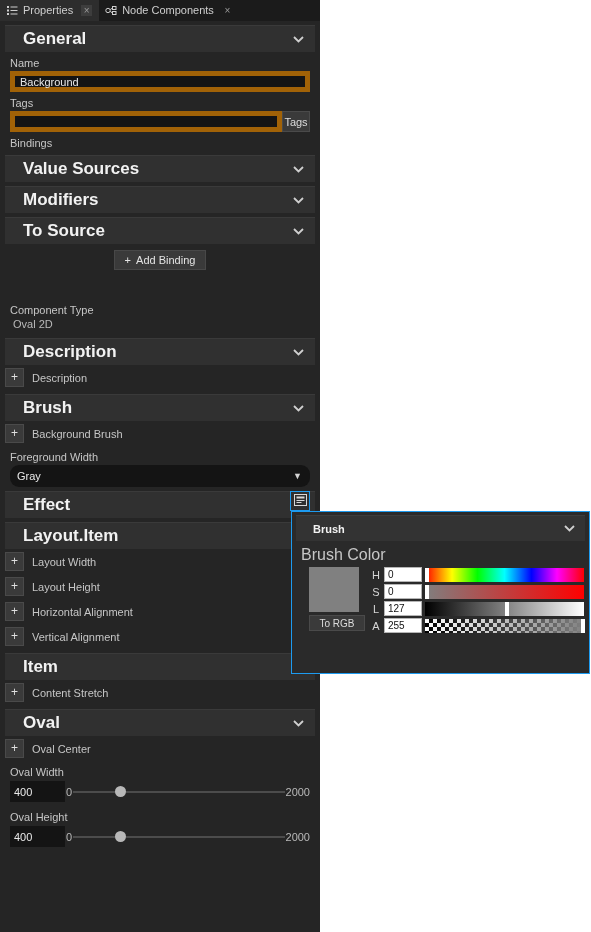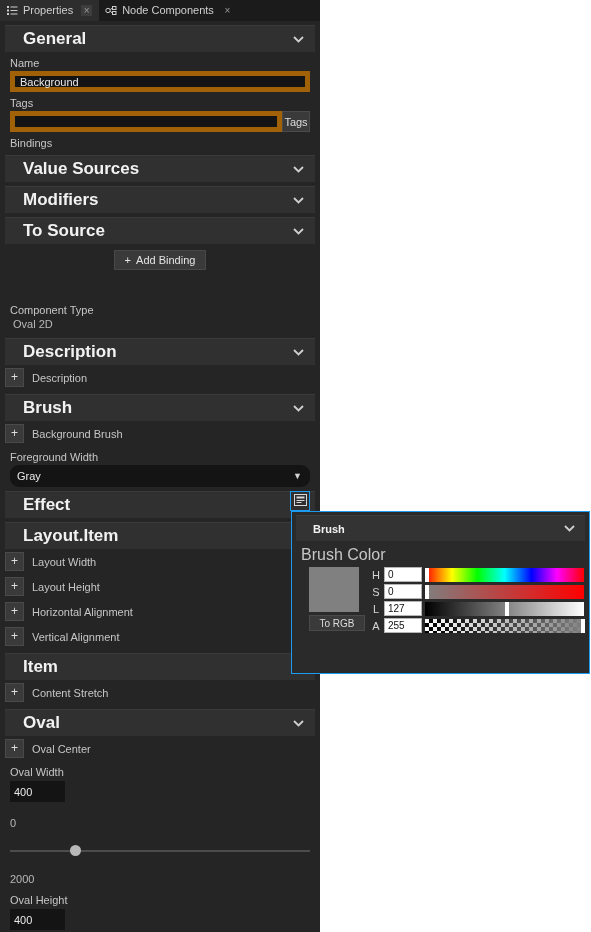--- a/index.html
+++ b/index.html
@@ -100,21 +100,21 @@
 
   
   .brushbtn {
     position: absolute; left: 290px; top: 491px;
     width: 20px; height: 20px; background: #2f2f2f;
     border: 1px solid #1d9bf0;
     display: flex; align-items: center; justify-content: center;
   }
 
   
-  .sliderrow { display: flex; gap: 15px; padding: 1px 10px 4px 10px; flex-direction: column; }
+  .sliderrow { display: flex; align-items: center; gap: 1px; padding: 1px 10px 4px 10px; }
   .numbox {
     width: 55px; height: 21px; background: #141414; color: #e9e9e9;
     font-size: 11px; display: flex; align-items: center; padding-left: 4px;
   }
   .smin, .smax { font-size: 11px; color: #b9b9b9; }
   .track {
     position: relative; flex: 1 1 auto; height: 14px; display: flex; align-items: center;
   }
   .track .line { width: 100%; height: 2px; background: #4c4c4c; }
   .track .thumb {

